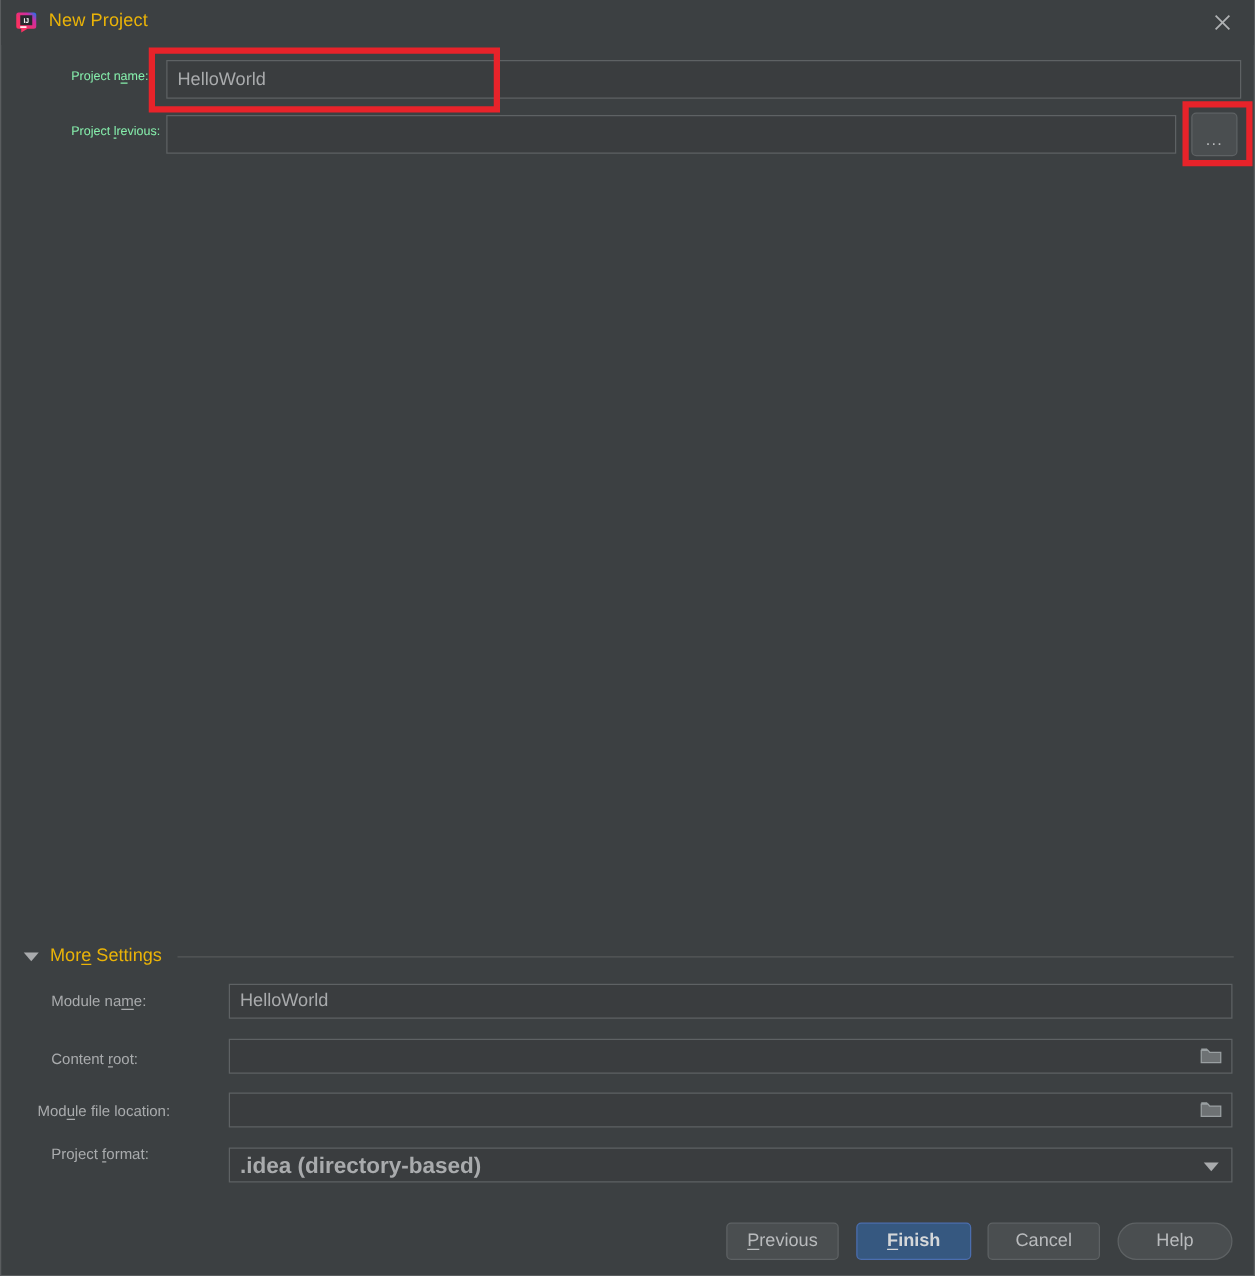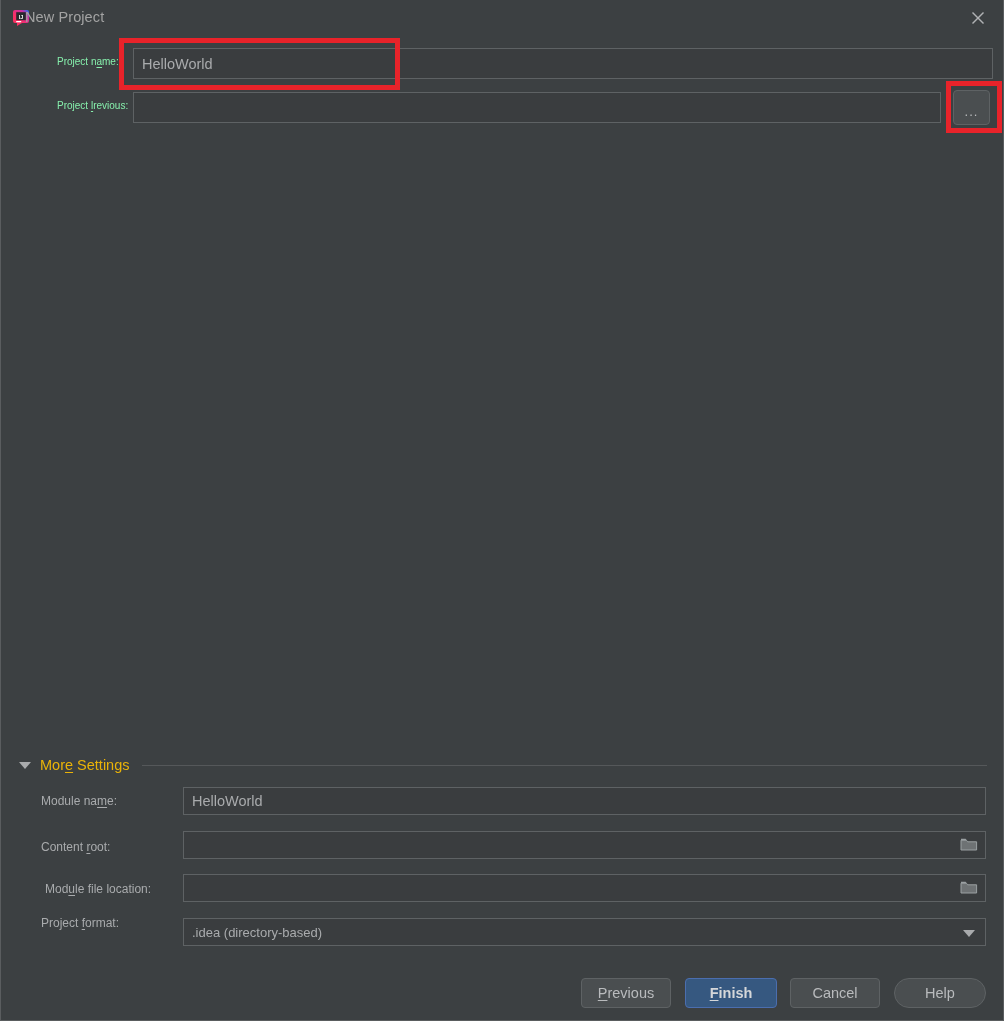--- a/index.html
+++ b/index.html
@@ -28,22 +28,22 @@
   .titlebar {
     position: absolute; left: 0; top: 0;
     width: 100%; height: 36px;
     background: #3c4042;
   }
   .title-icon {
     position: absolute; left: 11px; top: 9px;
     width: 18px; height: 18px;
   }
   .title-text {
-    position: absolute; left: 24px; top: 9px;
-    font-size: 14.5px; color: #a3a3a3;
+    position: absolute; left: 38px; top: 9px;
+    font-size: 14.5px; color: #eab308;
     letter-spacing: .1px;
   }
   .close-btn {
     position: absolute; right: 14px; top: 7px;
     width: 22px; height: 22px;
     cursor: pointer;
   }
   .close-btn svg { display: block; }
 
   
@@ -149,21 +149,21 @@
   
   .combo {
     position: absolute;
     left: 182px; top: 918px; width: 803px; height: 28px;
     background: #3a3d3f;
     border: 1px solid #5e6264;
     display: flex; align-items: center;
     cursor: pointer;
   }
   .combo-value {
-    font-size: 13px; color: #a9abad; padding-left: 8px;
+    font-size: 18px; color: #a9abad; padding-left: 8px; font-weight: bold;
   }
   .combo-arrow {
     position: absolute; right: 10px; top: 11px;
     width: 0; height: 0;
     border-left: 6px solid transparent;
     border-right: 6px solid transparent;
     border-top: 7px solid #a9abad;
   }
 
   
@@ -248,21 +248,21 @@
   <div class="ms-field-wrap" style="top:831px;">
     <input class="ms-field" type="text" value="" style="">
     <span class="folder-icon">
       <svg width="18" height="15" viewBox="0 0 18 15">
         <path d="M1 3.2 L6.4 3.2 L7.7 4.8 L16.6 4.8 L16.6 13 L1 13 Z" fill="#6e7274" stroke="#9aa0a2" stroke-width="1"></path>
         <path d="M1 3.2 L1 1.8 L5.6 1.8 L6.7 3.2 Z" fill="#9aa0a2"></path>
       </svg>
     </span>
   </div>
 
-  <span class="ms-label" style="left:44px; top:882px;text-align:right;"><span>Mod</span><span class="mn">u</span><span>le file location:</span></span>
+  <span class="ms-label" style="left:29px; top:882px;text-align:right;"><span>Mod</span><span class="mn">u</span><span>le file location:</span></span>
   <div class="ms-field-wrap" style="top:874px;">
     <input class="ms-field" type="text" value="" style="">
     <span class="folder-icon">
       <svg width="18" height="15" viewBox="0 0 18 15">
         <path d="M1 3.2 L6.4 3.2 L7.7 4.8 L16.6 4.8 L16.6 13 L1 13 Z" fill="#6e7274" stroke="#9aa0a2" stroke-width="1"></path>
         <path d="M1 3.2 L1 1.8 L5.6 1.8 L6.7 3.2 Z" fill="#9aa0a2"></path>
       </svg>
     </span>
   </div>
 

